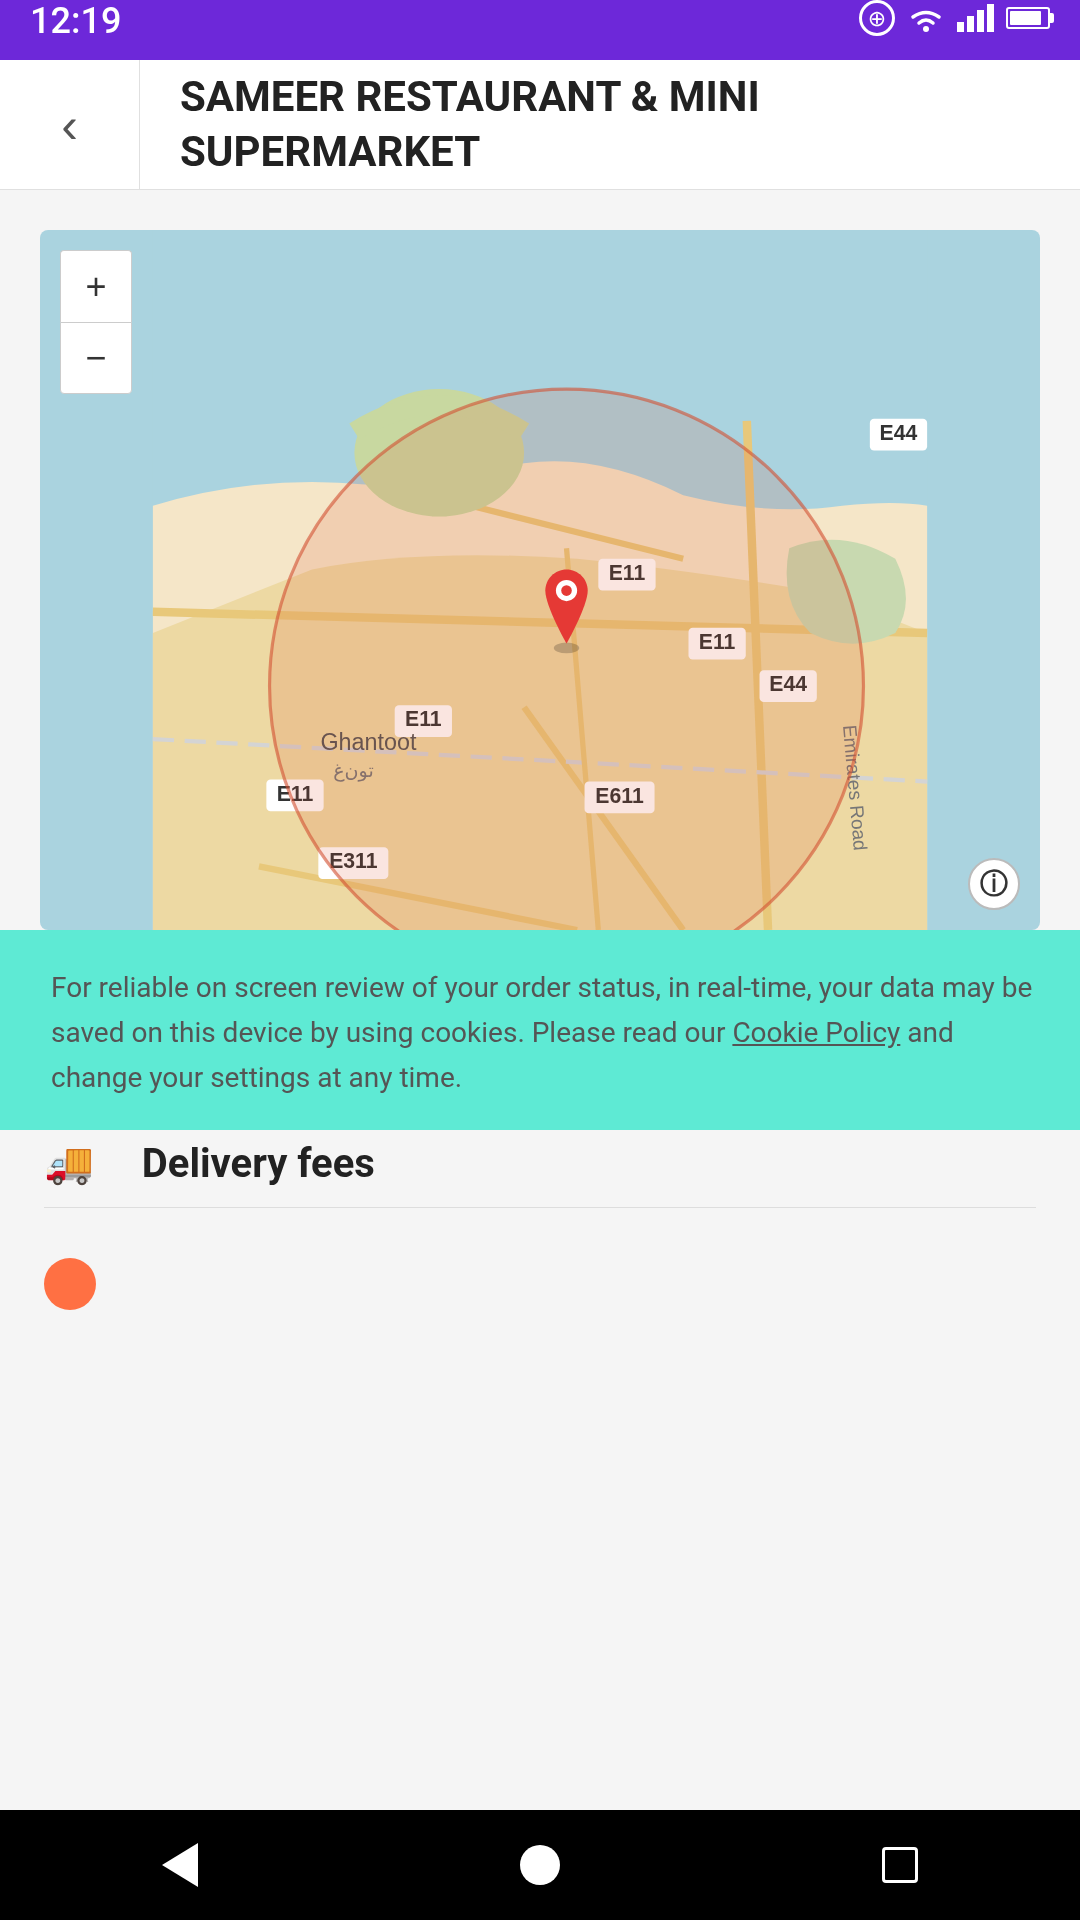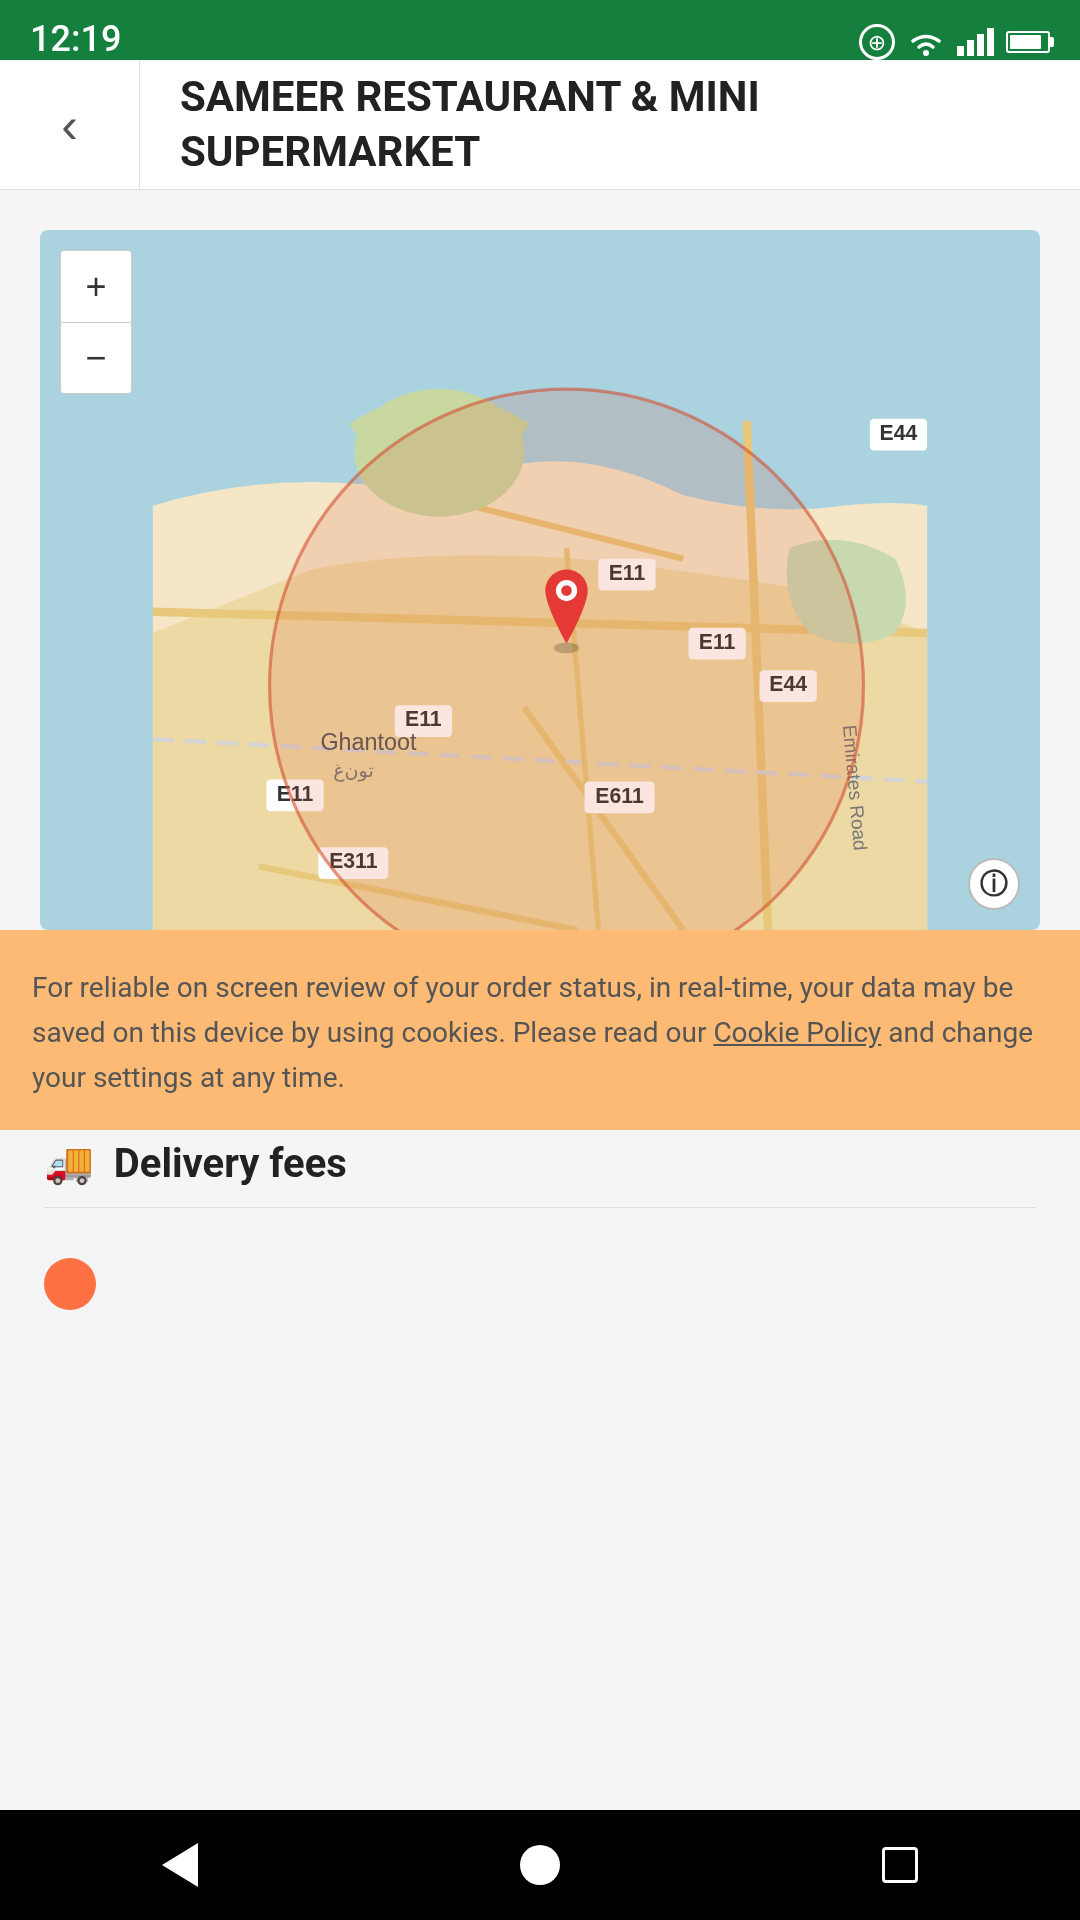--- a/index.html
+++ b/index.html
@@ -11,23 +11,23 @@
       background: #f5f5f5;
       font-family: 'Roboto', Arial, sans-serif;
       display: flex;
       flex-direction: column;
     }
 
     
     .status-bar {
       width: 100%;
       height: 60px;
-      background: #15803d;
-      display: flex;
-      align-items: flex-end;
+      background: #6d28d9;
+      display: flex;
+      align-items: flex-start;
       justify-content: space-between;
       padding: 0 30px;
       flex-shrink: 0;
     }
     .status-time {
       color: #fff;
       font-size: 36px;
       font-weight: 500;
     }
     .status-icons {
@@ -216,25 +216,25 @@
       font-size: 28px;
       font-weight: 700;
       color: #333;
       cursor: pointer;
       border: 2px solid #bbb;
       z-index: 10;
     }
 
     
     .cookie-text {
-      padding: 36px 44px 30px 32px;
+      padding: 36px 44px 30px 51px;
       font-size: 28px;
       color: #555;
       line-height: 1.6;
-      background: #fdba74;
+      background: #5eead4;
     }
     .cookie-link {
       color: #555;
       text-decoration: underline;
     }
 
     
     .delivery-fees-section {
       padding: 0 44px;
       background: #f5f5f5;
@@ -246,20 +246,21 @@
       padding: 10px 0 20px 0;
     }
     .delivery-truck-icon {
       font-size: 40px;
       color: #333;
     }
     .delivery-fees-title {
       font-size: 40px;
       font-weight: 700;
       color: #222;
+      margin-left: 28px;
     }
     .divider {
       height: 1px;
       background: #ddd;
       margin: 0 0 30px 0;
     }
 
     
     .fee-item {
       display: flex;

